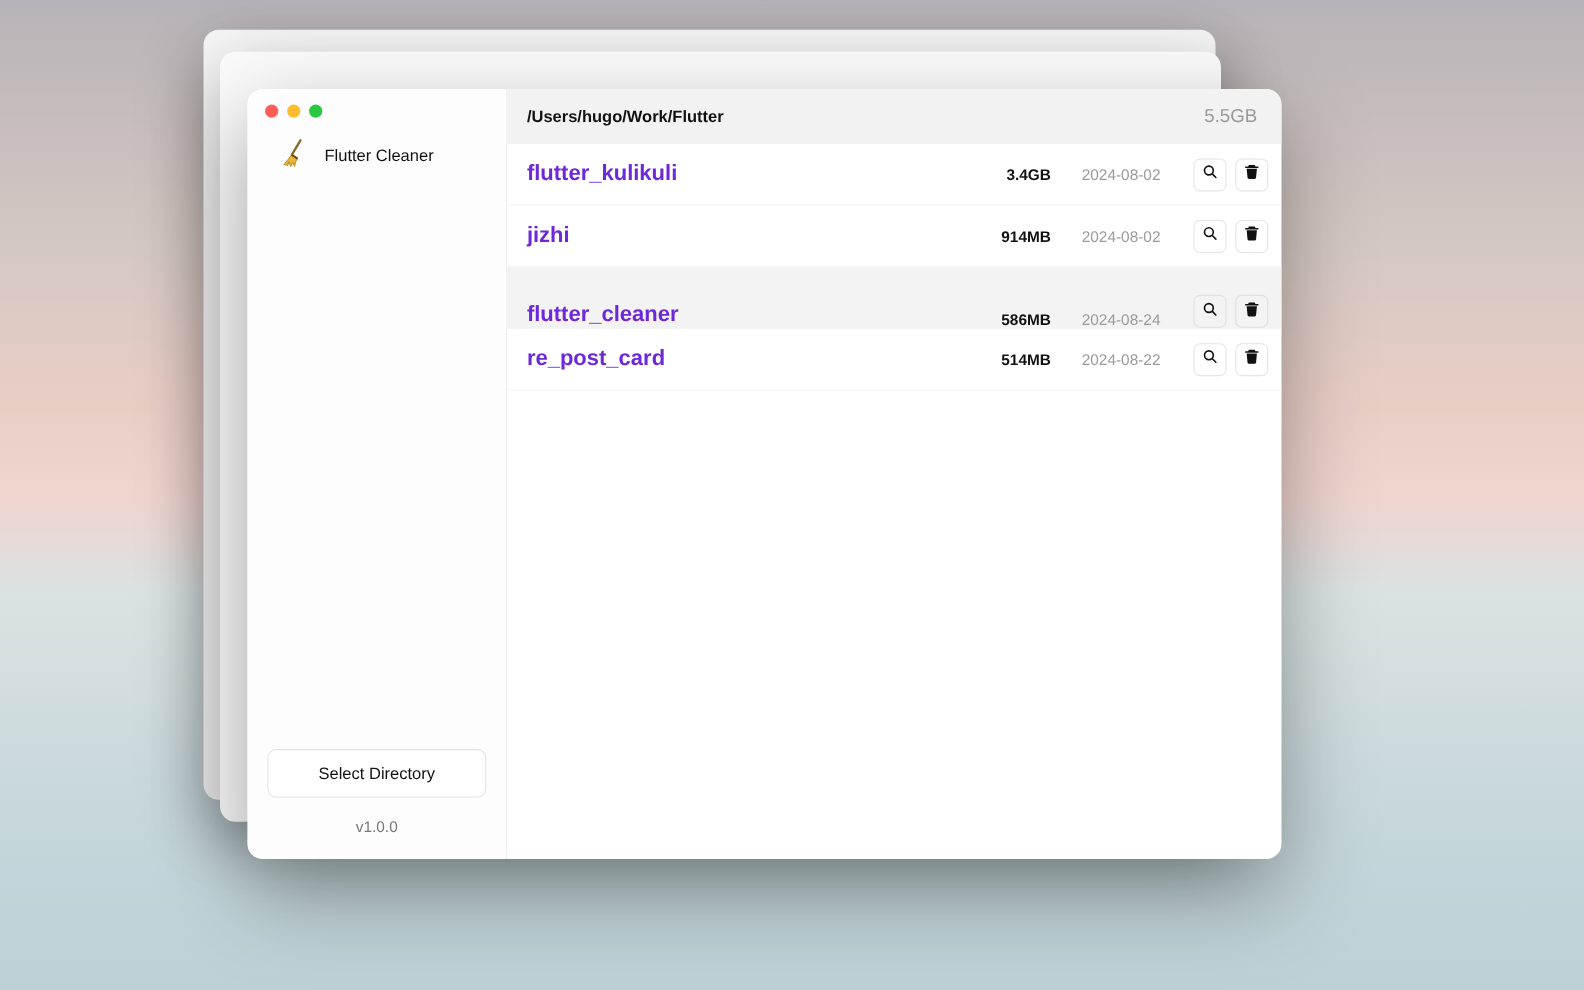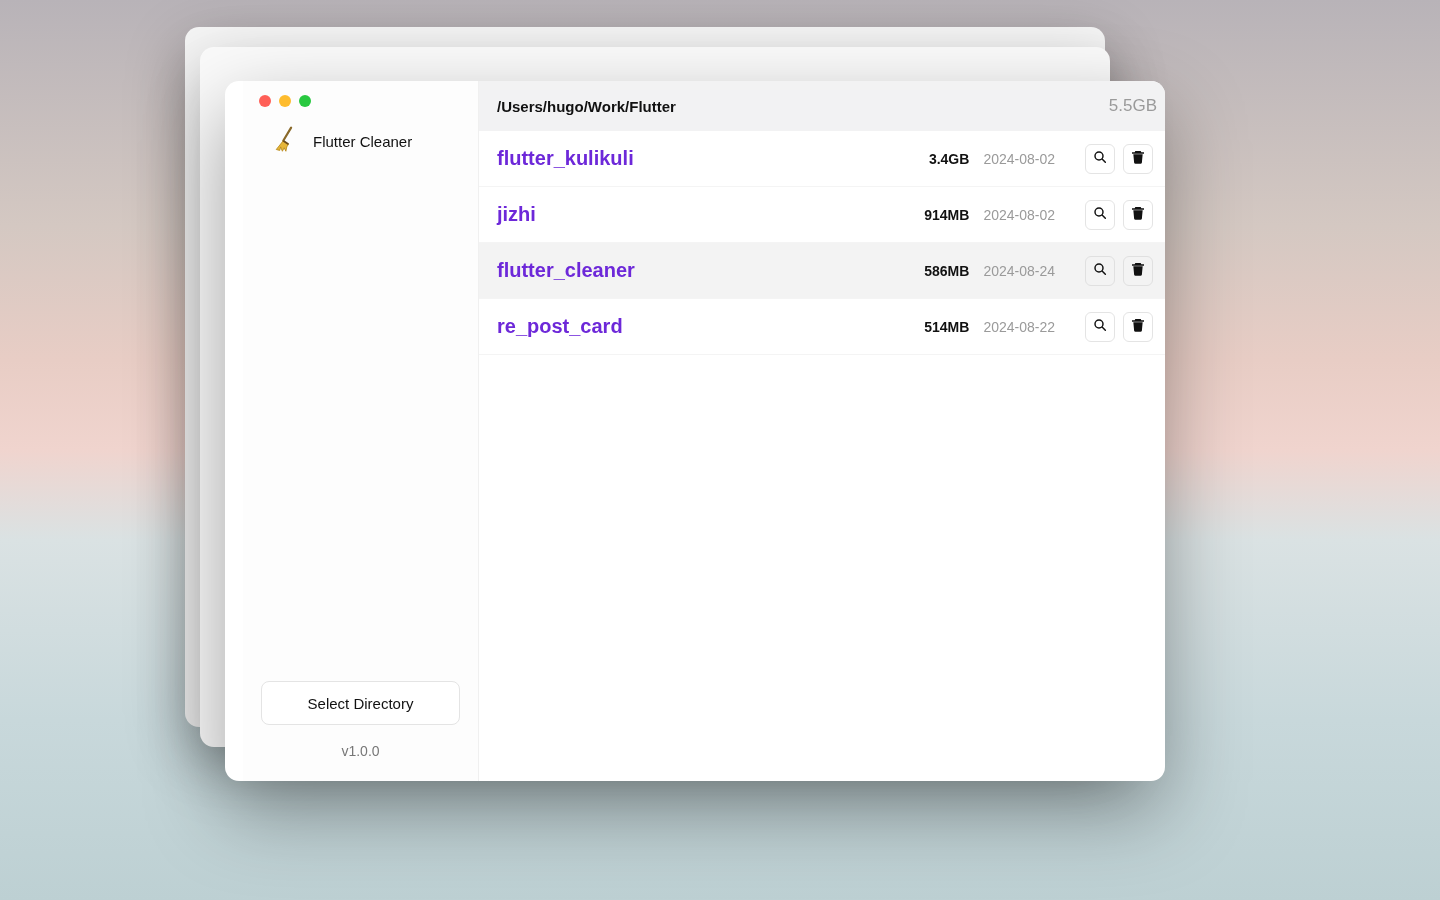--- a/index.html
+++ b/index.html
@@ -41,21 +41,20 @@
       box-shadow: 0 30px 80px rgba(0,0,0,0.35);
       display: flex;
       overflow: hidden;
     }
     .sidebar {
       width: 236px;
       background: #fdfdfd;
       display: flex;
       flex-direction: column;
       border-right: 1px solid #f0f0f0;
-      margin-left: 18px;
     }
     .traffic-lights {
       display: flex;
       gap: 8px;
       padding: 14px 0 0 16px;
     }
     .tl {
       width: 12px;
       height: 12px;
       border-radius: 50%;
@@ -101,52 +100,52 @@
       flex: 1;
       display: flex;
       flex-direction: column;
     }
     .header-bar {
       height: 50px;
       background: #f2f2f3;
       display: flex;
       align-items: center;
       justify-content: space-between;
-      padding: 0 8px 0 18px;
+      padding: 0 22px 0 18px;
     }
     .path {
       font-size: 15px;
       font-weight: 700;
       color: #111;
     }
     .total-size {
       font-size: 17px;
       color: #9a9a9a;
       font-weight: 500;
     }
     .rows { }
     .row {
       height: 56px;
       display: flex;
       align-items: center;
       padding: 0 12px 0 18px;
       border-bottom: 1px solid #f4f4f4;
     }
-    .row.selected { background: #f3f3f3; }
+    .row.selected { background: #f3f3f3; align-items: flex-end; }
     .row-name {
       flex: 1;
       font-size: 20px;
       font-weight: 600;
       color: #6d28d9;
     }
     .row-size {
       font-size: 14px;
       color: #111;
       font-weight: 600;
-      margin-right: 14px;
+      margin-right: 28px;
       font-variant-numeric: tabular-nums;
     }
     .row-date {
       font-size: 14px;
       color: #9a9a9a;
       margin-right: 22px;
       font-variant-numeric: tabular-nums;
     }
     .icon-btn {
       width: 30px;

